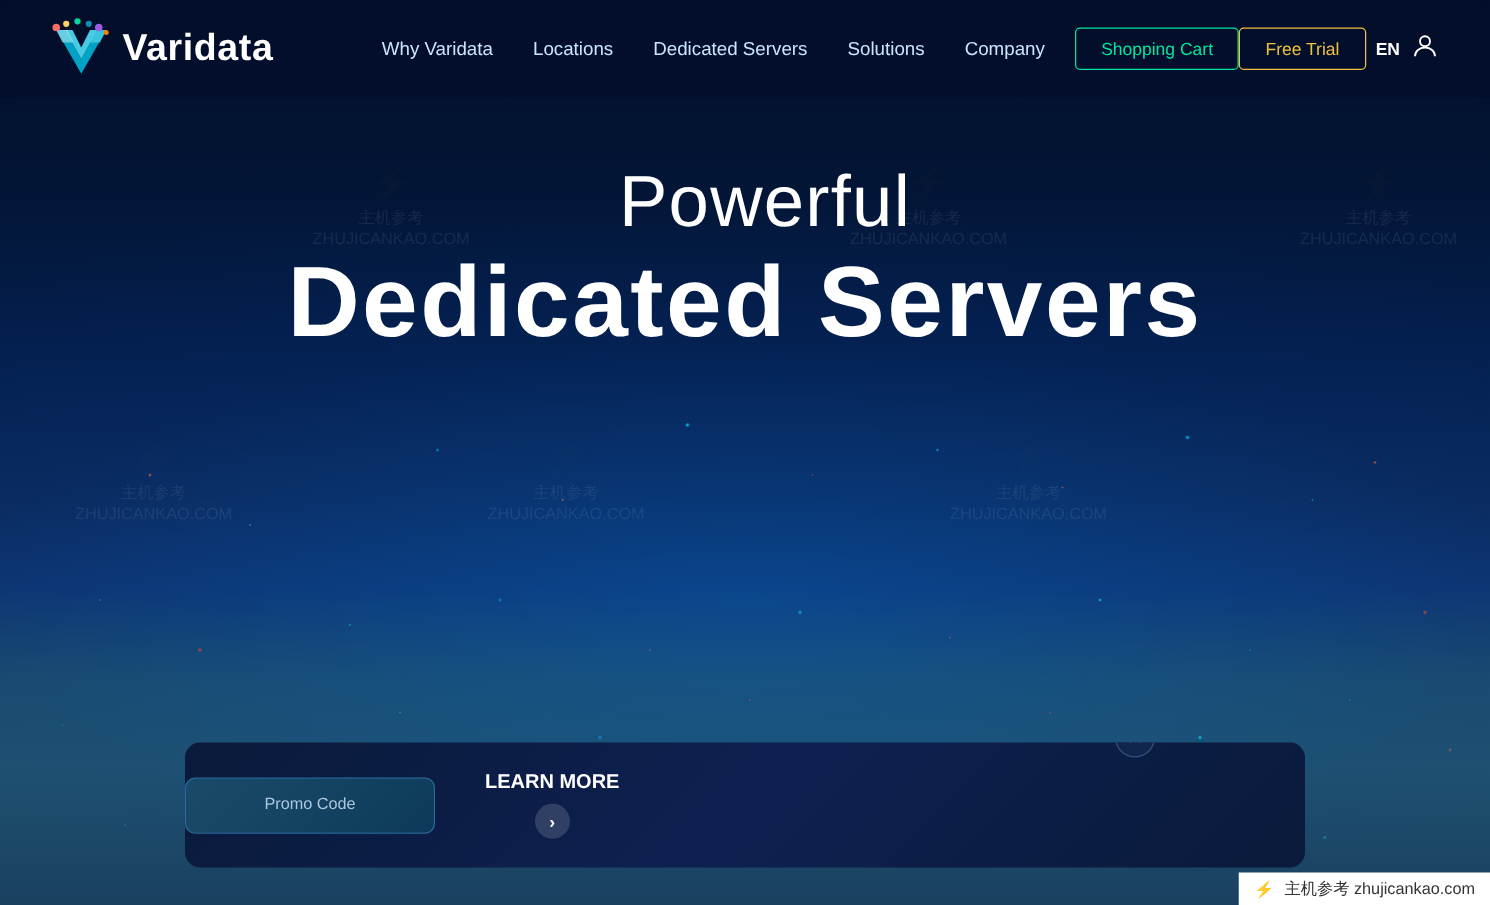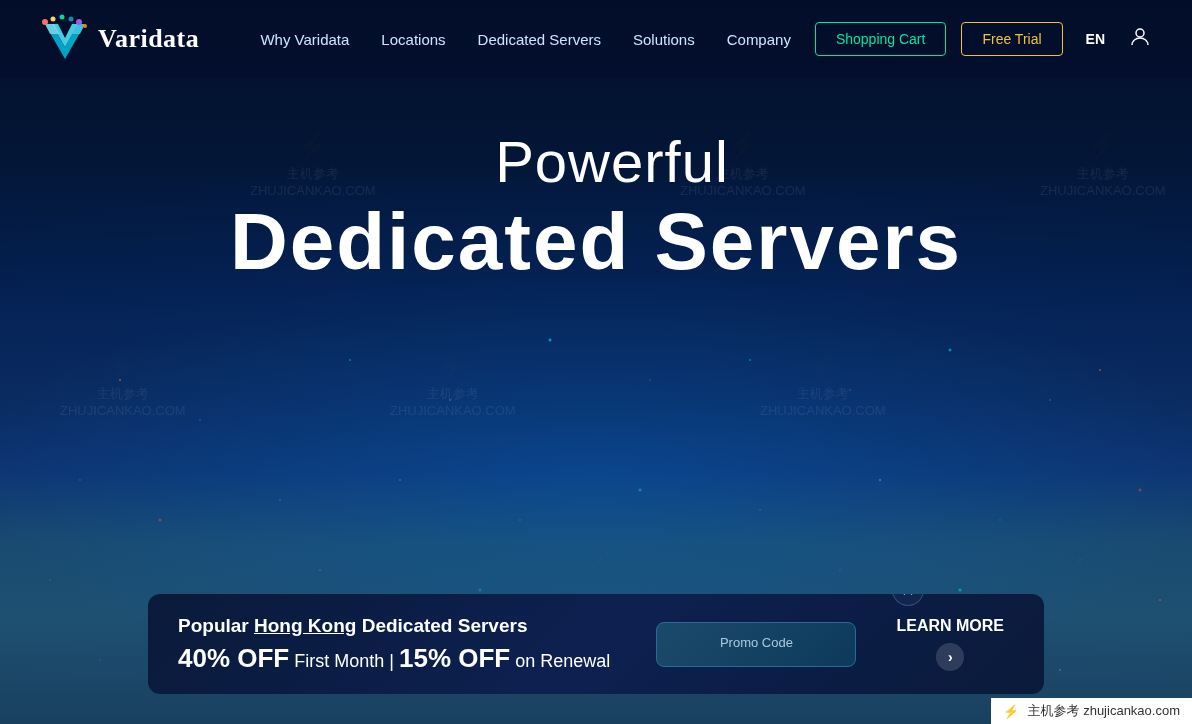--- a/index.html
+++ b/index.html
@@ -98,25 +98,24 @@
     }
 
     .logo-icon {
       width: 50px;
       height: 50px;
       margin-right: 8px;
       position: relative;
     }
 
     .logo-text {
-      font-size: 26px;
+      font-size: 30px;
       font-weight: 700;
       color: white;
       letter-spacing: 0.5px;
-      font-family: Liberation Serif, serif;
     }
 
     .nav-links {
       display: flex;
       align-items: center;
       gap: 32px;
       margin-right: 24px;
     }
 
     .nav-link {
@@ -124,21 +123,21 @@
       text-decoration: none;
       font-size: 15px;
       font-weight: 400;
       cursor: pointer;
       white-space: nowrap;
     }
 
     .nav-actions {
       display: flex;
       align-items: center;
-      gap: 15px;
+      gap: 0;
     }
 
     .btn-shopping-cart {
       border: 1.5px solid #00e5a0;
       color: #00e5a0;
       background: transparent;
       padding: 8px 20px;
       border-radius: 4px;
       font-size: 14px;
       font-weight: 500;
@@ -409,31 +408,20 @@
   </div>
   <div class="watermark" style="top:350px; left:390px">
     <span class="watermark-icon">⚡</span>主机参考<br>ZHUJICANKAO.COM
   </div>
   <div class="watermark" style="top:350px; left:760px">
     <span class="watermark-icon">⚡</span>主机参考<br>ZHUJICANKAO.COM
   </div>
 
   <div class="promo-bar">
     <div class="promo-close">✕</div>
-    <div class="promo-left">
-      <div class="promo-title">
-        <span>Popular </span><a href="#">Hong Kong</a><span> Dedicated Servers</span>
-      </div>
-      <div class="promo-discount">
-        <span class="big-off">40% OFF</span>
-        <span> First Month | </span>
-        <span class="big-off">15% OFF</span>
-        <span> on Renewal</span>
-      </div>
-    </div>
 
     <div class="promo-code-box">
       <div class="promo-code-label">Promo Code</div>
     </div>
 
     <div class="learn-more-btn">
       <span>LEARN MORE</span>
       <span class="learn-more-arrow">›</span>
     </div>
   </div>

